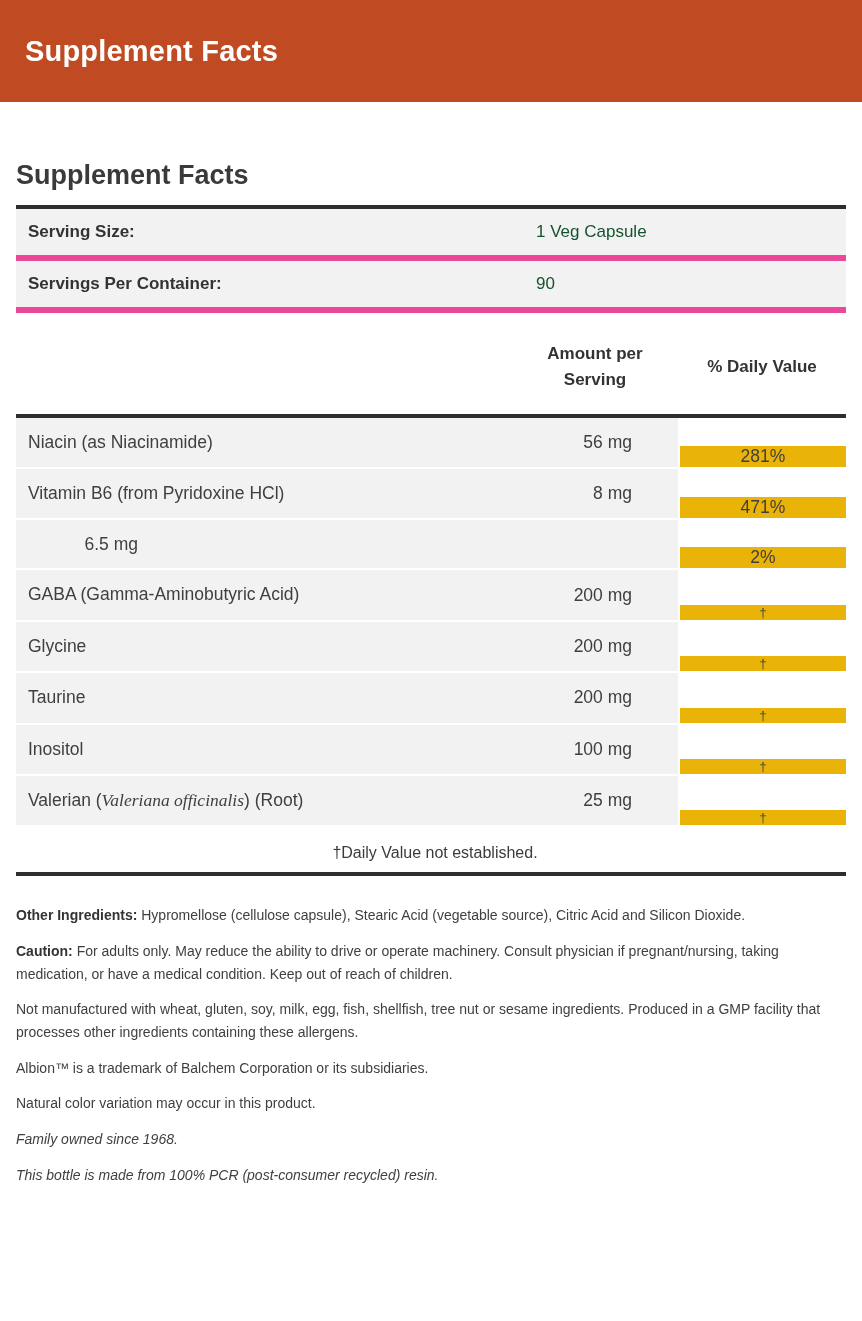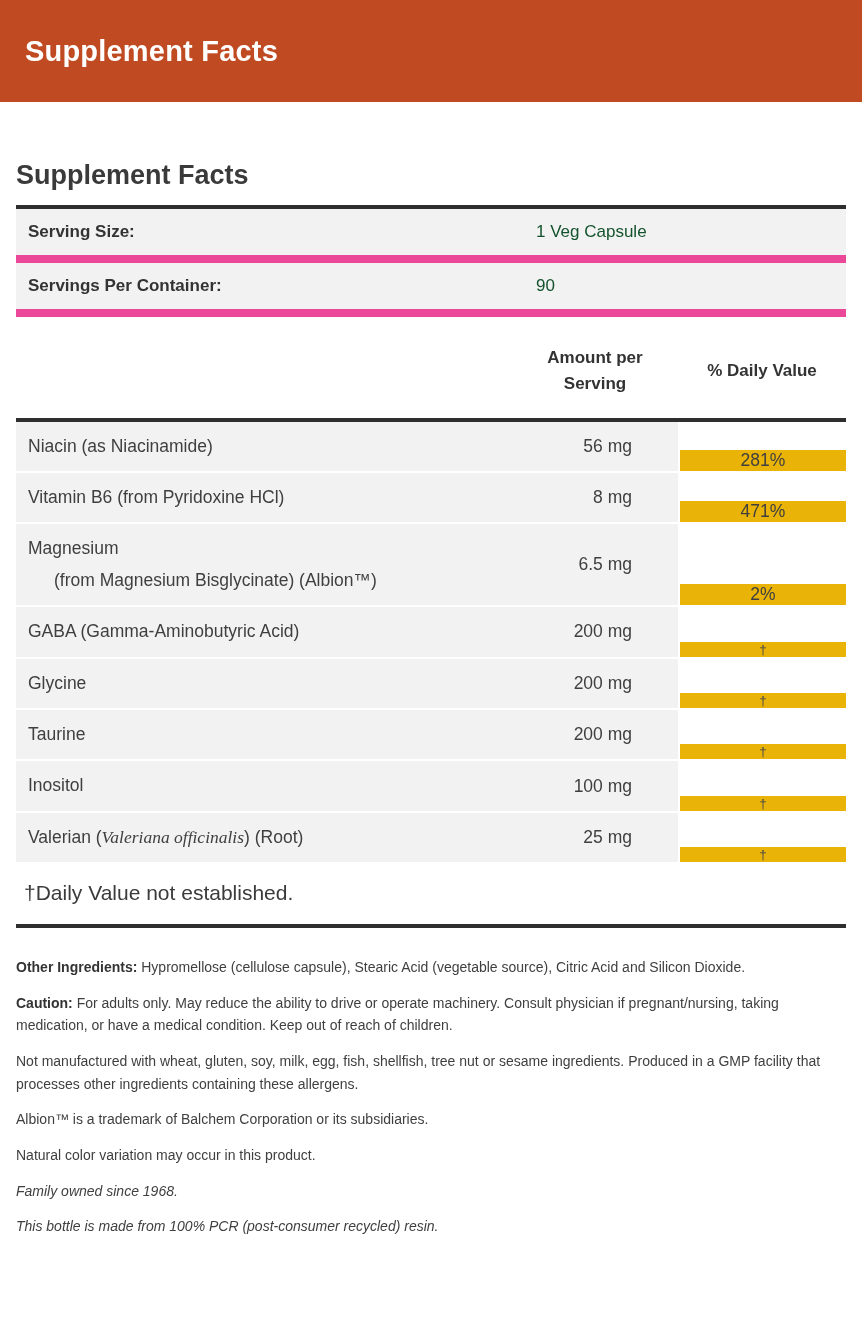--- a/index.html
+++ b/index.html
@@ -31,21 +31,21 @@
     margin-bottom: 14px;
     font-size: 27px;
     font-weight: 700;
     color: #3a3a3a;
   }
   .serving-block { border-top: 4px solid #2e2e2e; }
   .serving-row {
     display: flex;
     align-items: center;
     background: #f2f2f2;
-    border-bottom: 8px solid #ec4899;
+    border-bottom: 6px solid #ec4899;
     padding: 13px 0 13px 12px;
     font-size: 17px;
   }
   .serving-label { font-weight: 700; color: #333333; width: 508px; }
   .serving-value { color: #14532d; }
   .col-header-row {
     display: flex;
     align-items: center;
     margin-top: 28px;
     margin-bottom: 20px;
@@ -84,24 +84,25 @@
     width: 166px;
     background: #eab308;
     display: flex;
     align-items: center;
     justify-content: center;
     text-align: center;
   }
   .cell-dv.dagger { font-size: 13.5px; color: #4a4a4a; }
   .latin { font-style: italic; font-family: Liberation Serif, serif; }
   .footnote {
-    padding: 17px 0 19px 8px;
-    font-size: 21px;
+    padding: 17px 0 10px 8px;
+    font-size: 16px;
     border-bottom: 4px solid #2e2e2e;
     color: #3b3b3b;
+    text-align: center;
   }
   .paragraphs { margin-top: 28px; padding-bottom: 40px; }
   .paragraphs p {
     font-size: 14px;
     line-height: 1.62;
     margin: 13px 0;
     color: #3f3f3f;
   }
   .lead { font-weight: 700; color: #333333; }
   .italic-note { font-style: italic; }
@@ -147,24 +148,20 @@
     <div class="fact-row">
       <div class="cell-main">
         <span class="cell-name">Vitamin B6 (from Pyridoxine HCl)</span>
         <span class="cell-amount">8 mg</span>
       </div>
       <div class="cell-dv">471%</div>
     </div>
 
     <div class="fact-row">
       <div class="cell-main">
-        <span class="cell-name">
-          <div>Magnesium</div>
-          <div class="name-line2">(from Magnesium Bisglycinate) (Albion™)</div>
-        </span>
         <span class="cell-amount">6.5 mg</span>
       </div>
       <div class="cell-dv">2%</div>
     </div>
 
     <div class="fact-row">
       <div class="cell-main">
         <span class="cell-name">GABA (Gamma-Aminobutyric Acid)</span>
         <span class="cell-amount">200 mg</span>
       </div>

